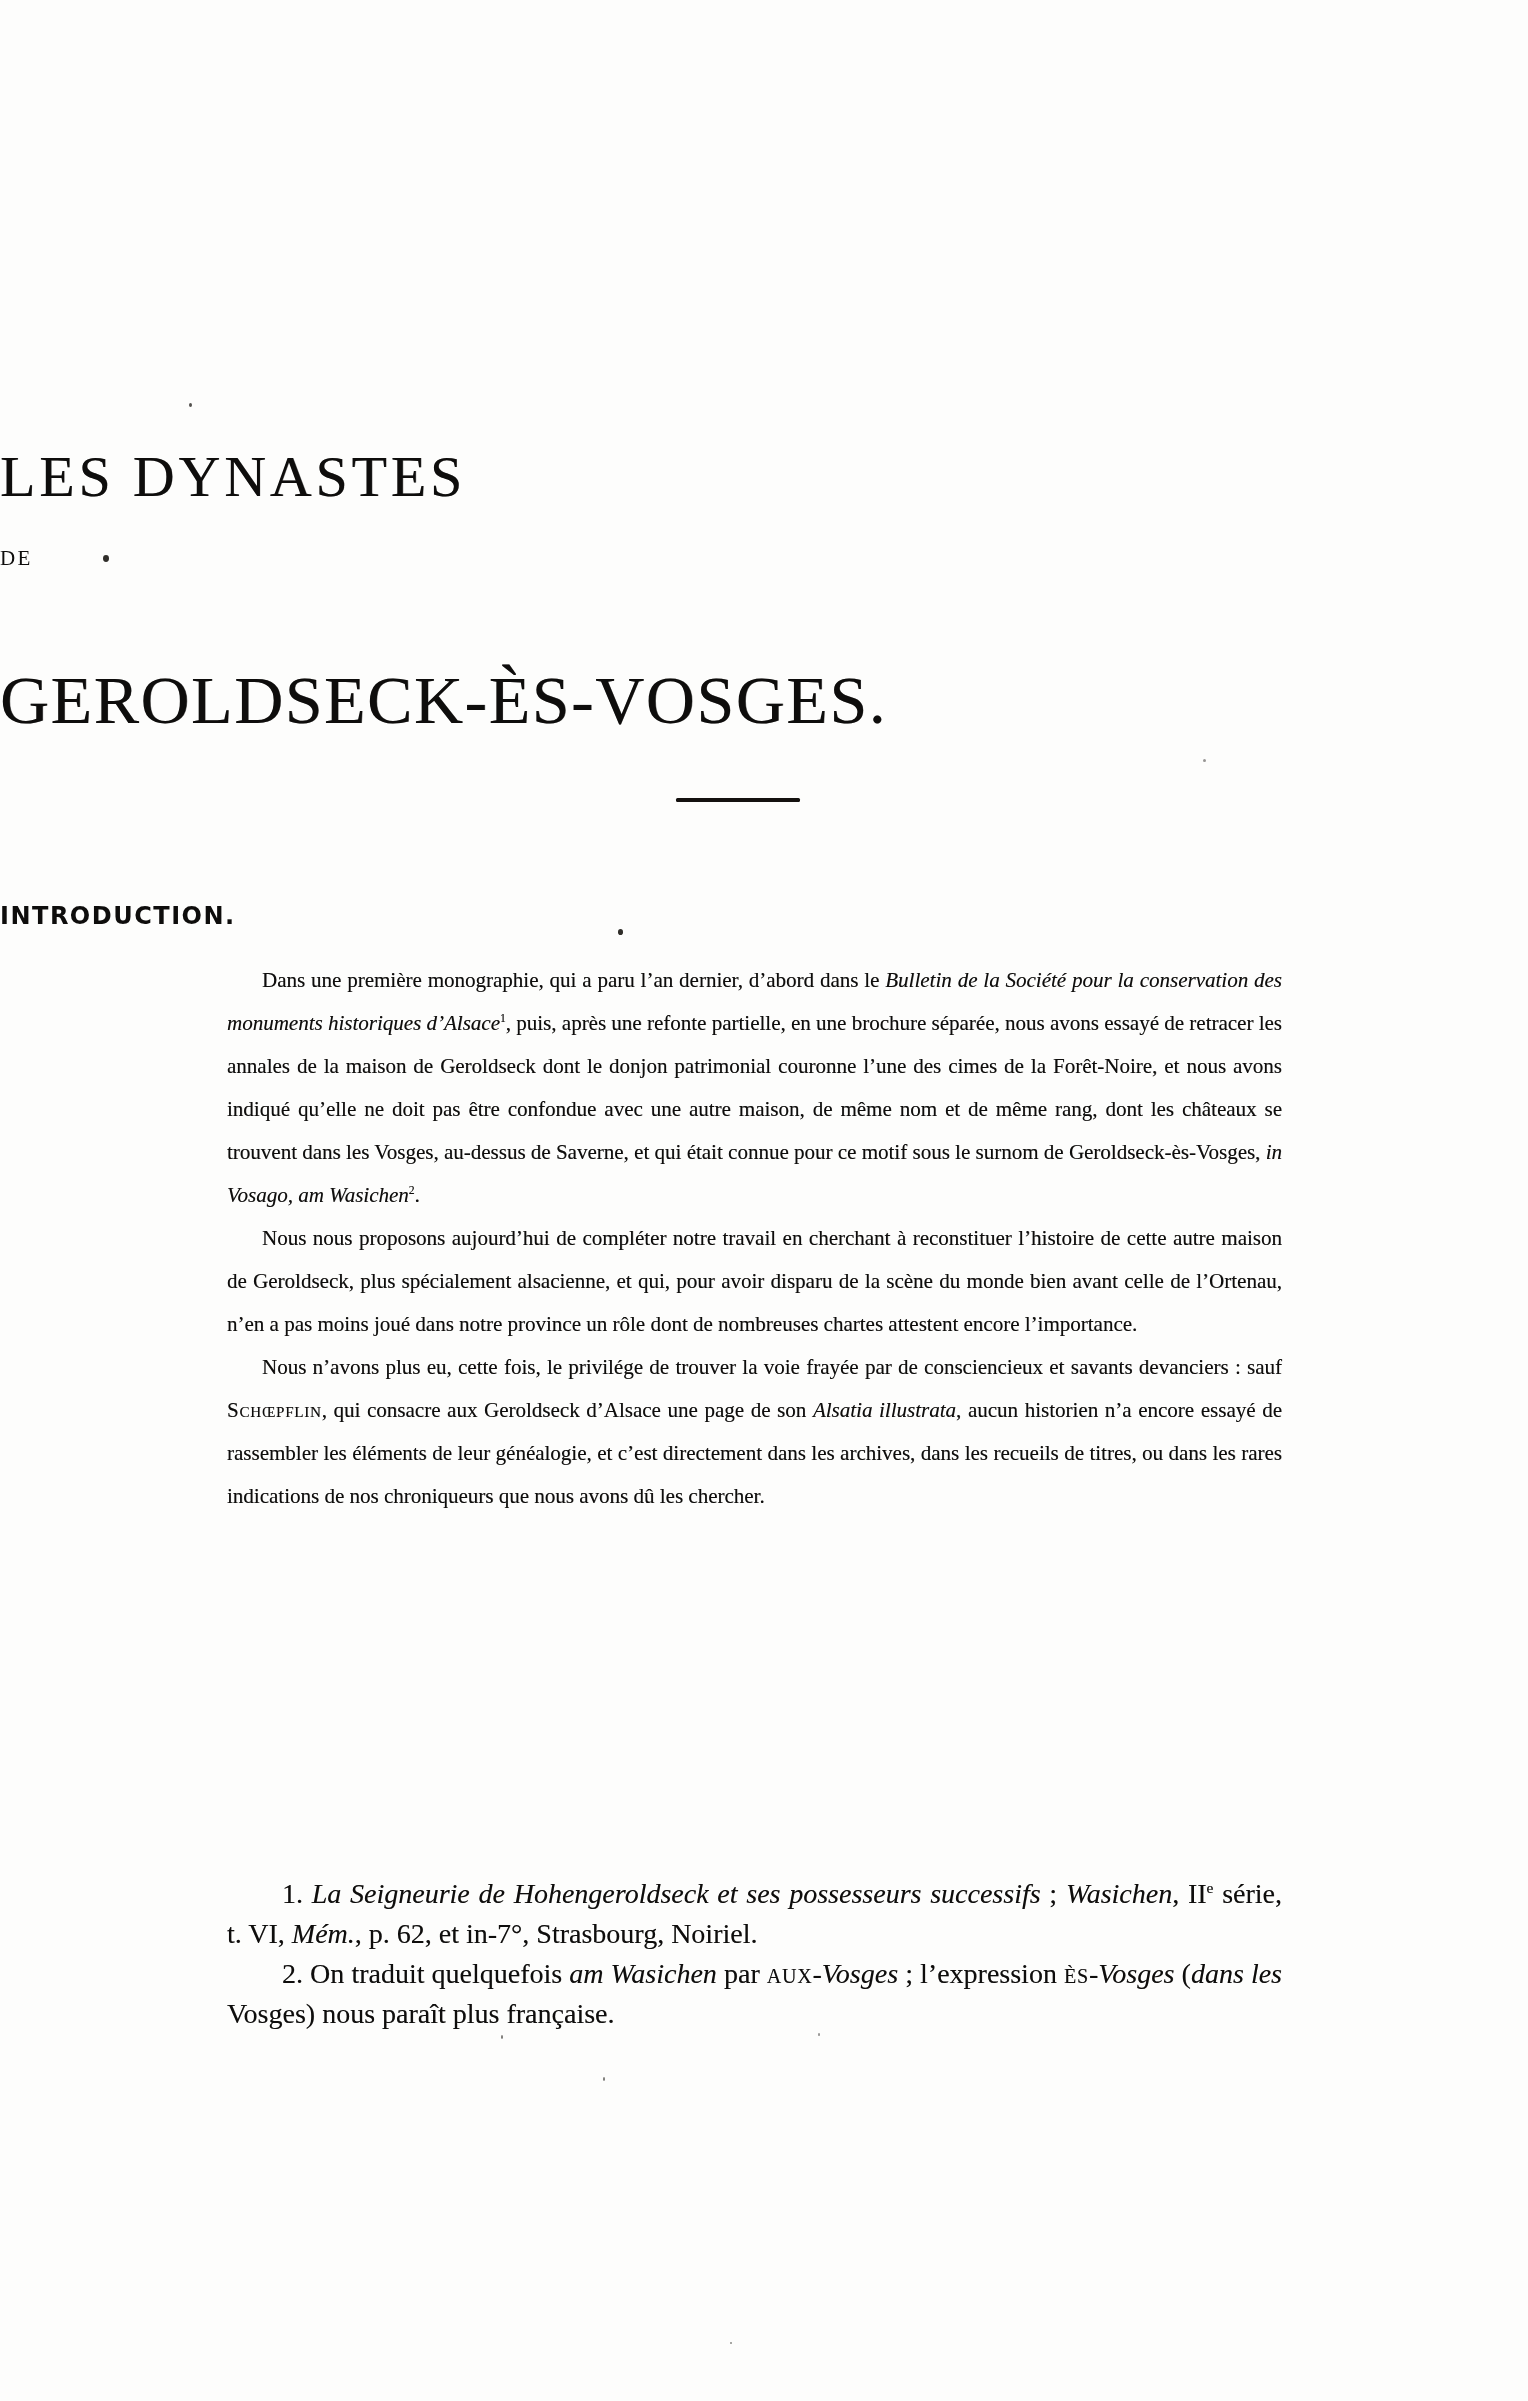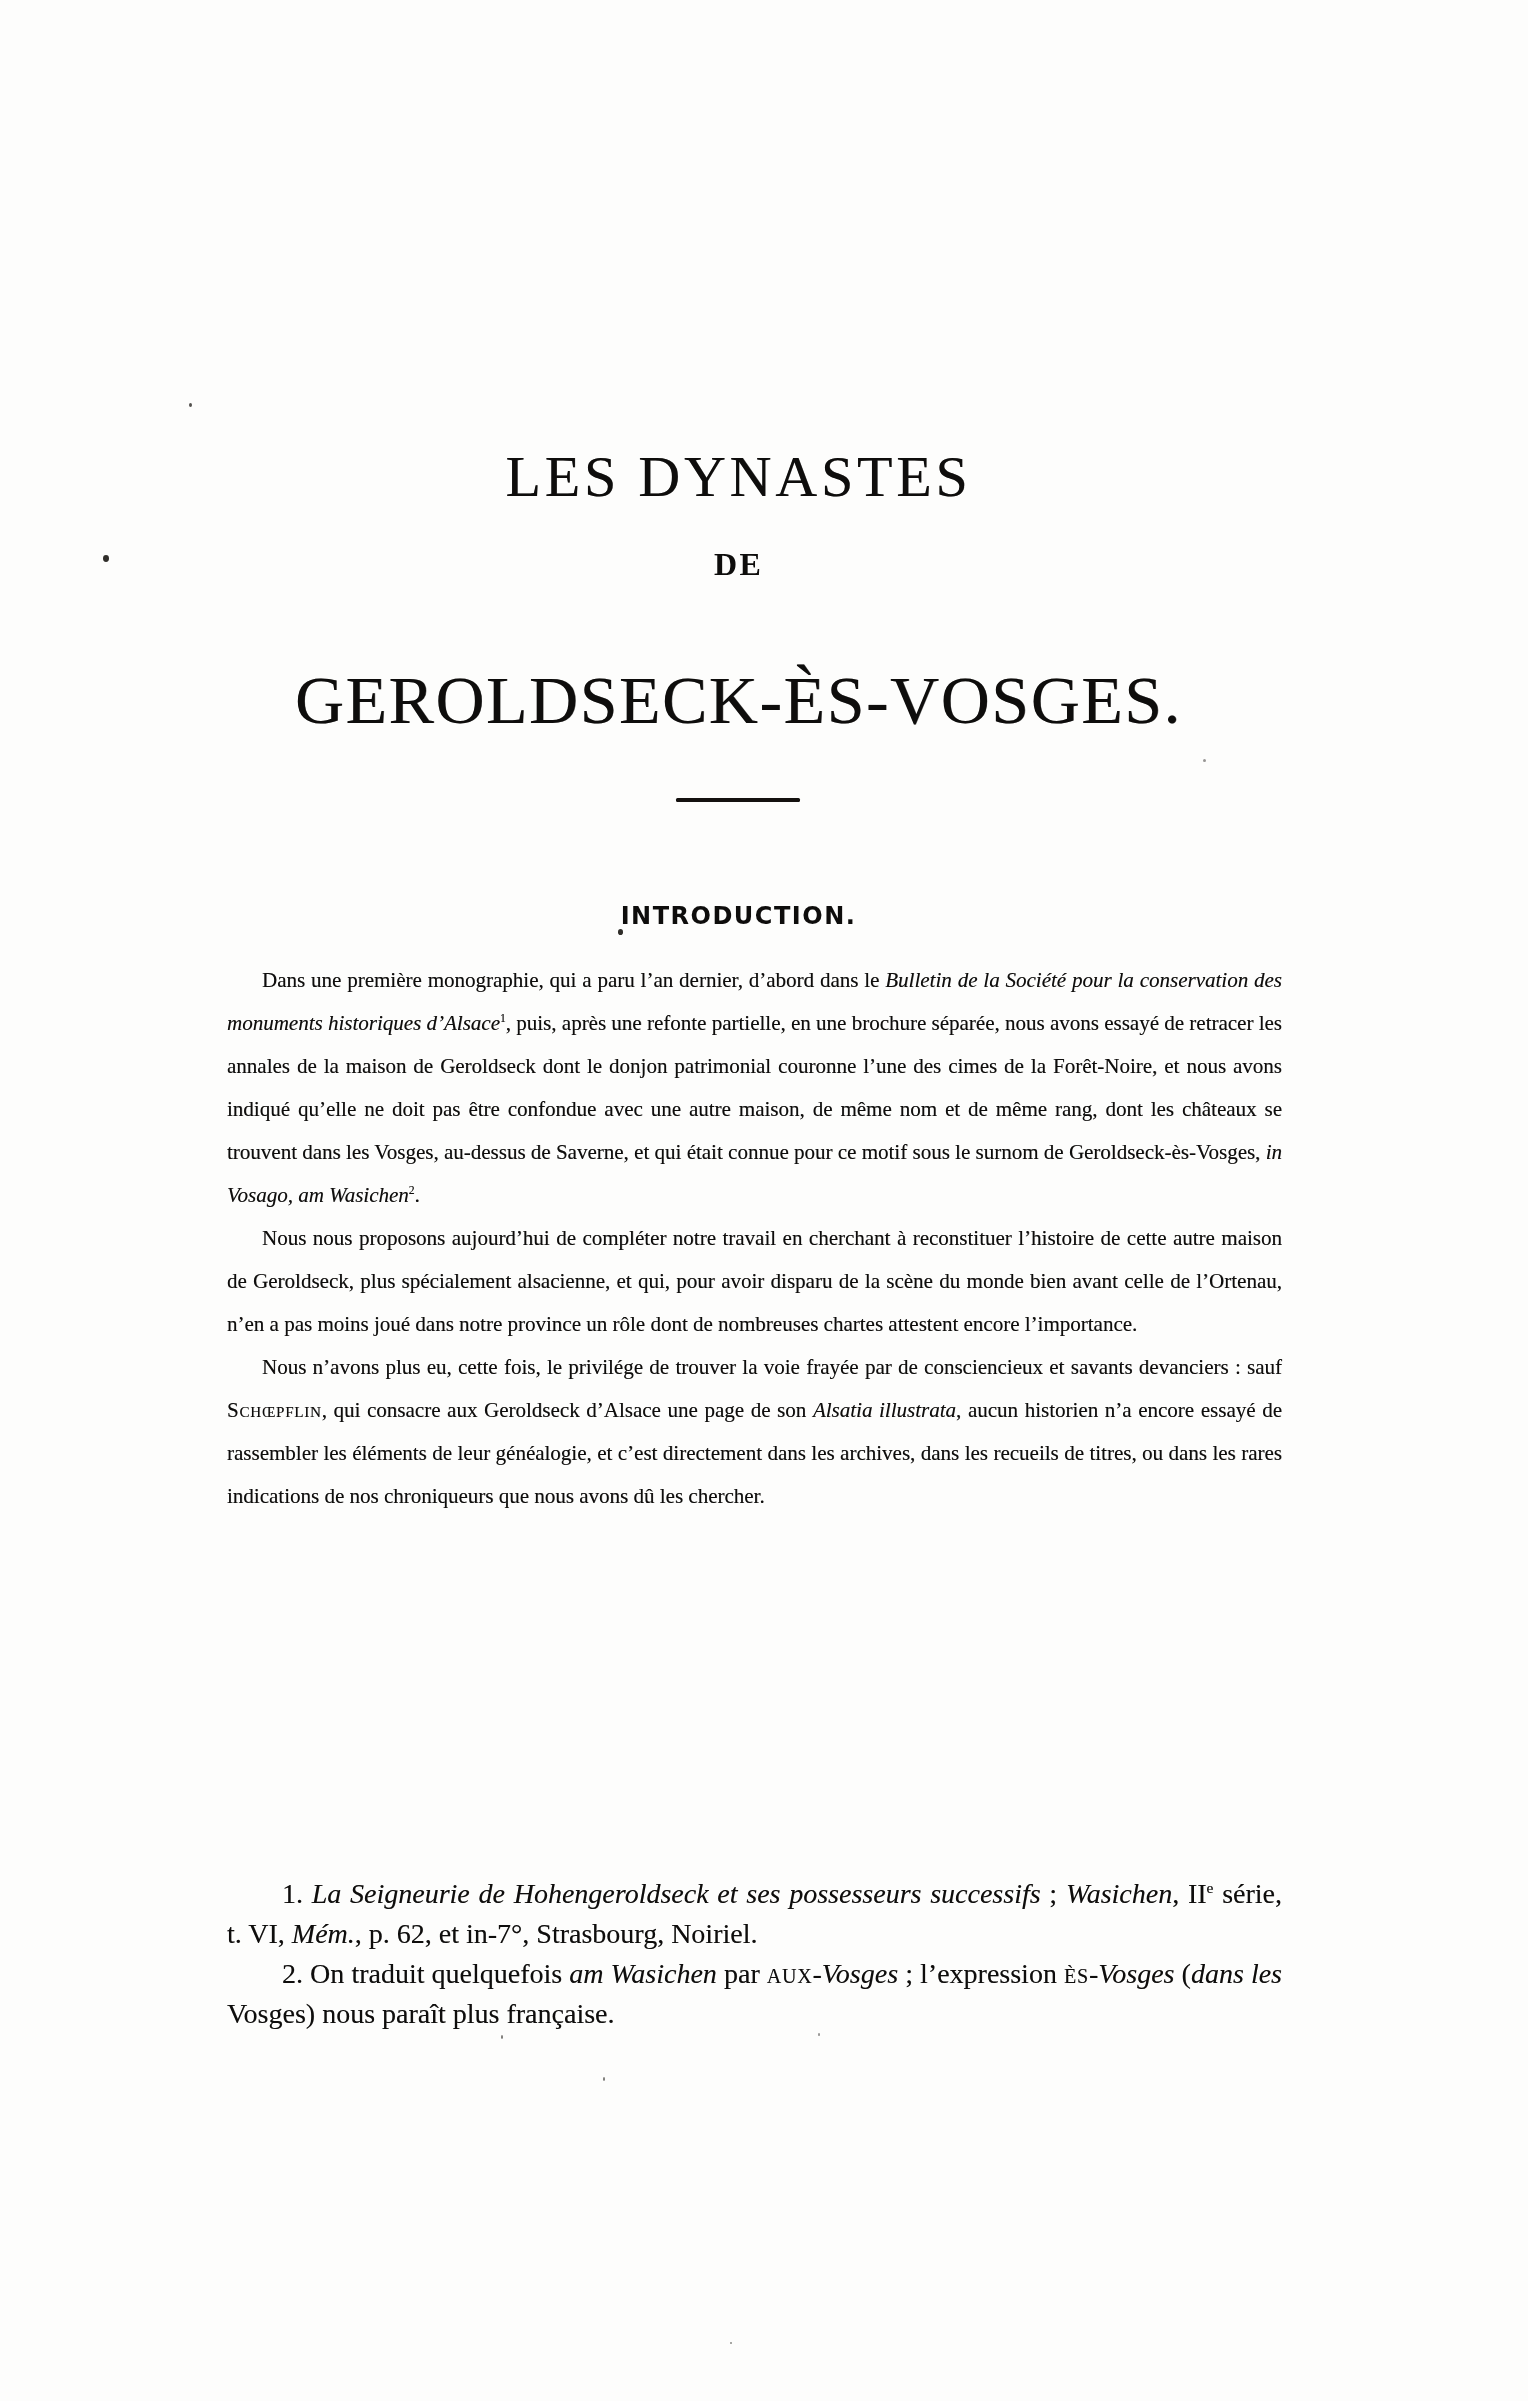--- a/index.html
+++ b/index.html
@@ -12,34 +12,34 @@
     position: relative;
     width: 1529px; height: 2401px;
     background: #fdfdfc;
     color: #0e0d0c;
     overflow: hidden;
   }
   
   .head-el {
     position: absolute;
     left: 0; width: 1477px;
-    text-align: center;
+    text-align: left;
     white-space: nowrap;
   }
   .title-line1 {
     top: 406px;
     font-size: 58px; line-height: 1.1;
     letter-spacing: 3.8px;
     font-weight: normal;
     text-shadow: 0.3px 0.3px 0 rgba(10,8,6,.5);
   }
   .title-connector {
     top: 547px;
-    font-size: 32px; line-height: 1.1;
-    font-weight: bold;
+    font-size: 21px; line-height: 1.1;
+    font-weight: normal;
     letter-spacing: 2.3px;
   }
   .title-line2 {
     top: 615px;
     font-size: 68px; line-height: 1.15;
     letter-spacing: 1.5px;
     font-weight: normal;
     text-shadow: 0.4px 0.4px 0 rgba(10,8,6,.5);
   }
   .title-divider {

